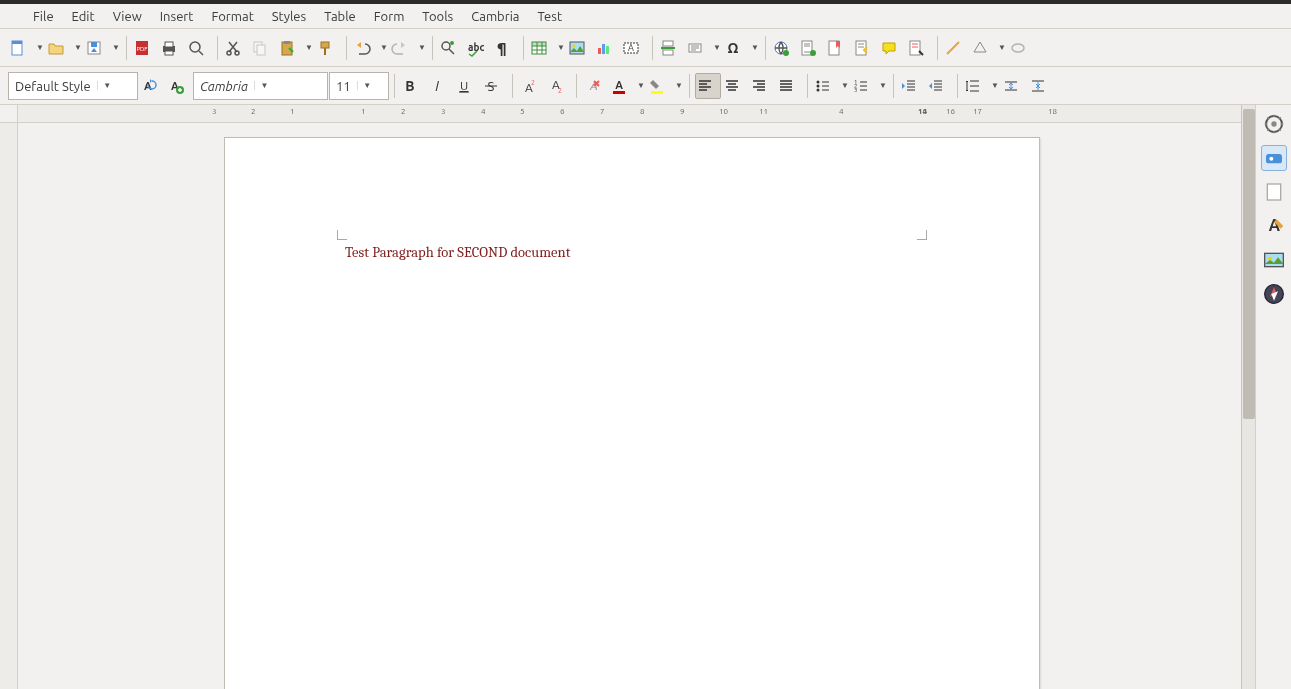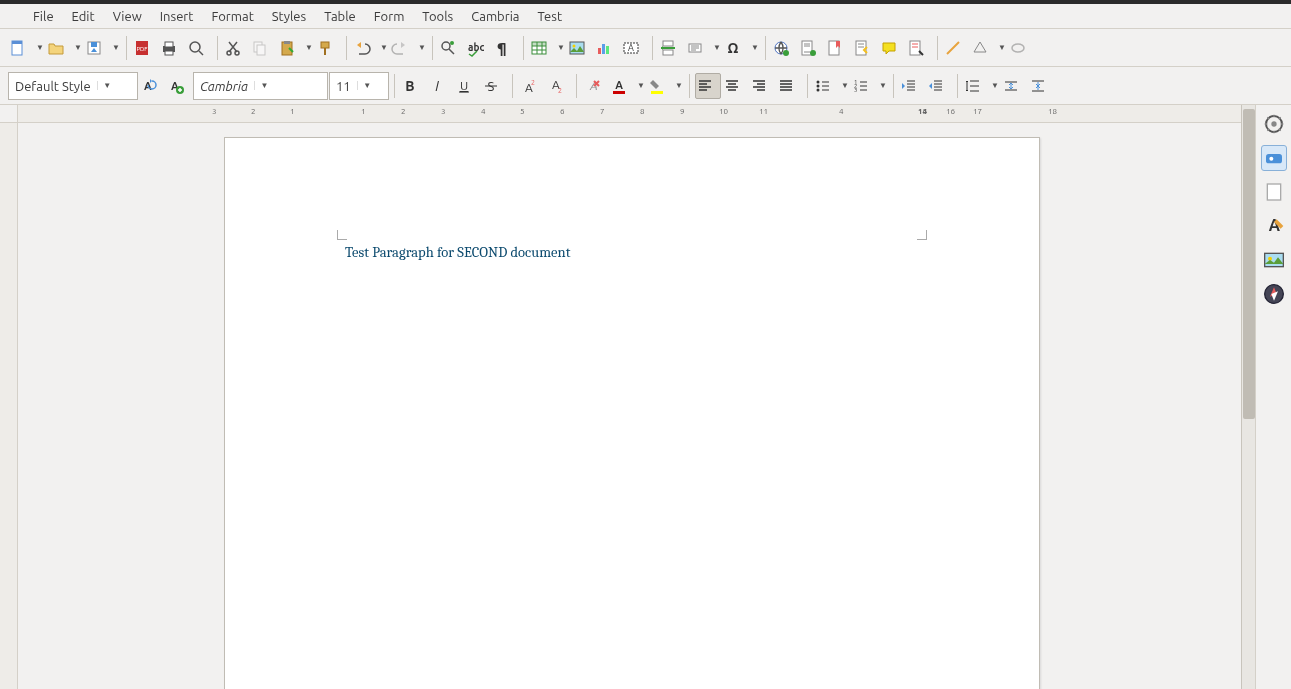--- a/index.html
+++ b/index.html
@@ -19,21 +19,21 @@
 .rulerwrap{height:18px;background:#f2f1f0;display:flex;border-bottom:1px solid #d4d0c8}
 .corner{width:18px;border-right:1px solid #d4d0c8}
 .ruler{flex:1;position:relative;background:#eeece8;font-size:8px;color:#666;overflow:hidden}
 .ruler .rn{position:absolute;top:2px}
 .doc-area{flex:1;display:flex;flex-direction:column;background:#f2f1f0}
 .canvas{flex:1;overflow:hidden;position:relative;background:#f2f1f0}
 .page{position:absolute;left:206px;top:14px;width:816px;height:1056px;background:#fff;border:1px solid #c0bcb4;box-shadow:1px 1px 2px rgba(0,0,0,0.1)}
 .margin-mark{position:absolute;width:10px;height:10px;border:1px solid #aaa}
 .mm-tl{top:92px;left:112px;border-right:none;border-top:none}
 .mm-tr{top:92px;right:112px;border-left:none;border-top:none}
-.page-text{position:absolute;top:106px;left:120px;font-family:"Cambria",Georgia,serif;font-size:14.6px;color:#0c4a6e}
+.page-text{position:absolute;top:106px;left:120px;font-family:"Cambria",Georgia,serif;font-size:14.6px;color:#7f1d1d}
 .scroll{width:14px;background:#e8e6e2;border-left:1px solid #c8c4bc;position:relative}
 .thumb{position:absolute;left:1px;width:12px;background:#c0bcb4;border-radius:2px}
 .sidebar{width:36px;background:#f2f1f0;border-left:1px solid #d4d0c8;display:flex;flex-direction:column;align-items:center;padding-top:6px;gap:8px}
 .sbtn{width:26px;height:26px;display:flex;align-items:center;justify-content:center;border:1px solid transparent;border-radius:3px}
 .vruler{width:18px;background:#eeece8;border-right:1px solid #d4d0c8}
 .style-combo{width:130px}
 .font-combo{width:135px;font-style:italic}
 .size-combo{width:60px}
 .ic{fill:none;stroke:#555;stroke-width:1.5}
 </style>

